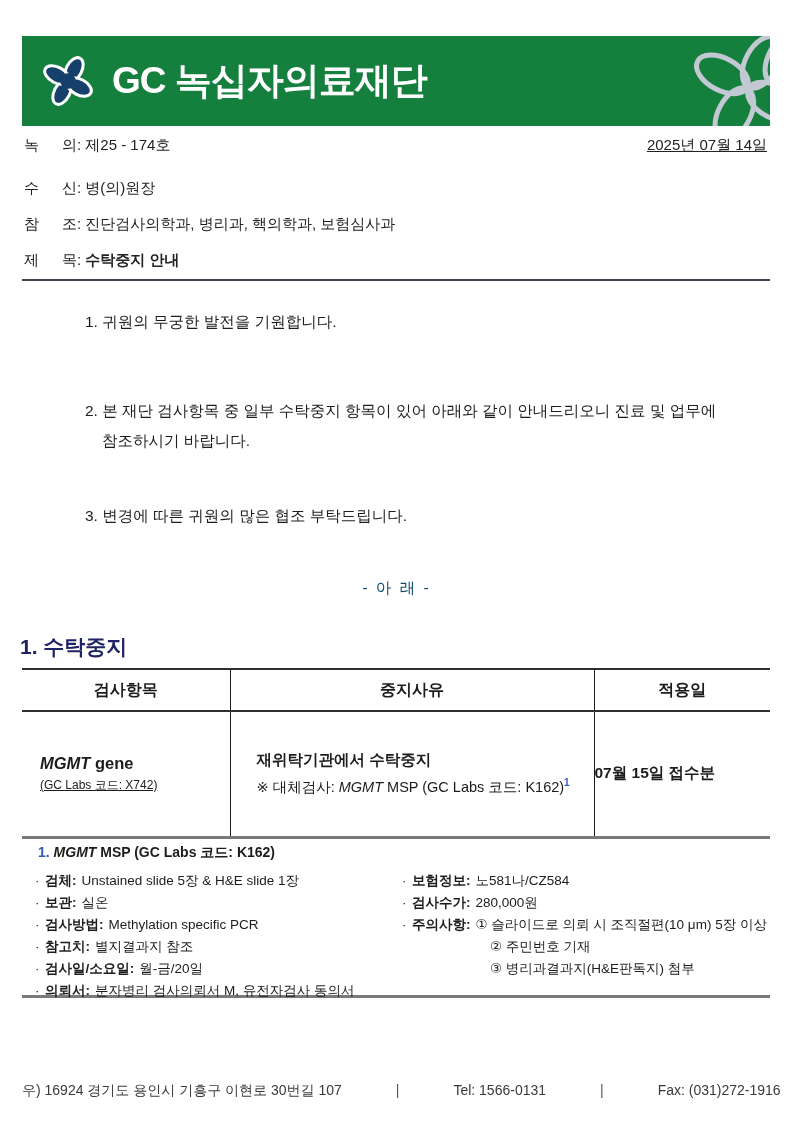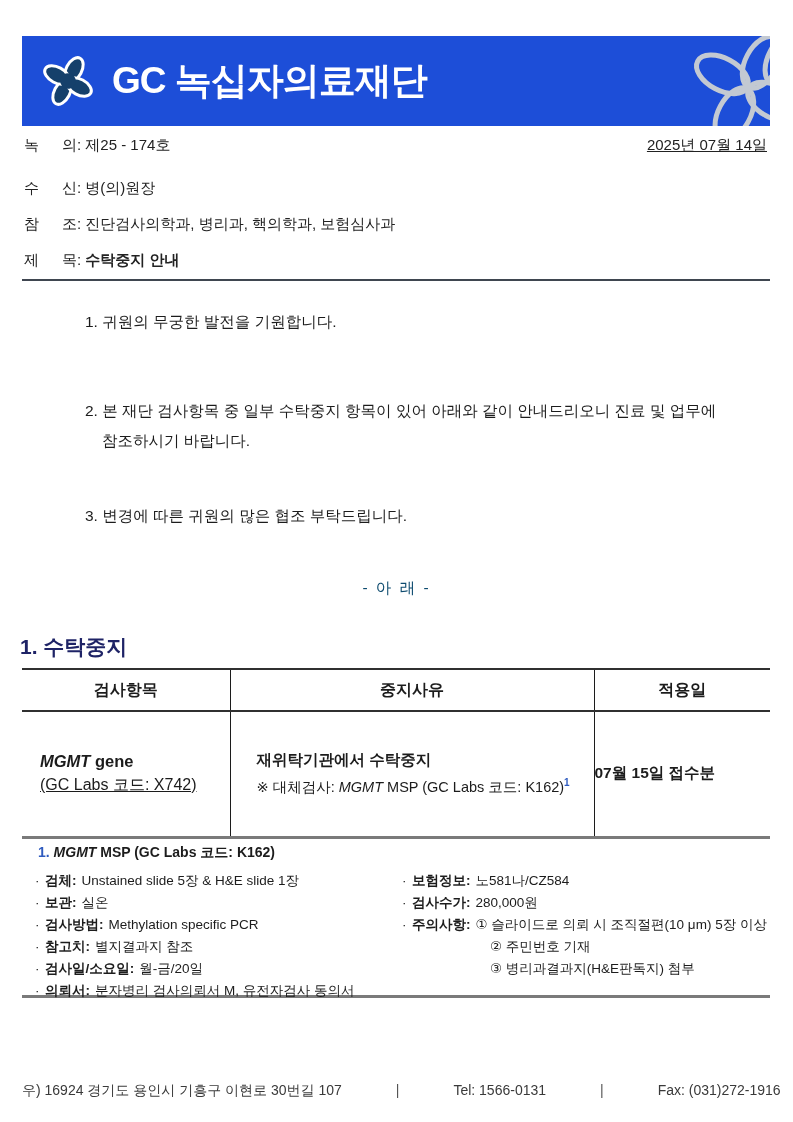--- a/index.html
+++ b/index.html
@@ -13,21 +13,21 @@
     width:793px; height:1122px;
     margin:0 auto;
     background:#ffffff;
     overflow:hidden;
   }
 
   
   .banner {
     position:absolute; left:22px; top:36px;
     width:748px; height:90px;
-    background:#1d4ed8;
+    background:#15803d;
     display:flex; align-items:center;
     overflow:hidden;
   }
   .banner .logo { margin-left:16px; flex:0 0 auto; }
   .banner .brand {
     color:#ffffff; font-size:37px; font-weight:bold;
     letter-spacing:-1px; margin-left:14px; white-space:nowrap;
   }
   .banner .deco {
     position:absolute; right:-28px; top:-18px; width:160px; height:130px;
@@ -79,21 +79,21 @@
     background:#ffffff;
   }
   .stop-table td {
     border-bottom:3px solid #7a7a7a;
     height:126px; vertical-align:middle;
   }
   .stop-table th + th, .stop-table td + td { border-left:1px solid #1c1c1c; }
   .cell-test { padding-left:18px; }
   .test-name { font-size:16.5px; font-weight:bold; }
   .test-name .it { font-style:italic; }
-  .test-code { font-size:16px; text-decoration:underline; margin-top:4px; }
+  .test-code { font-size:12px; text-decoration:underline; margin-top:4px; }
   .cell-reason { padding-left:26px; }
   .reason-main { font-weight:bold; font-size:15.5px; margin-bottom:6px; }
   .reason-note { font-size:14.5px; }
   .reason-note .it { font-style:italic; }
   .reason-note sup { color:#2f5bbf; font-weight:bold; font-size:10px; }
   .cell-date { text-align:left; font-weight:bold; font-size:15.5px; }
 
   
   .footnote {
     position:absolute; left:22px; top:840px; width:748px; height:158px;

